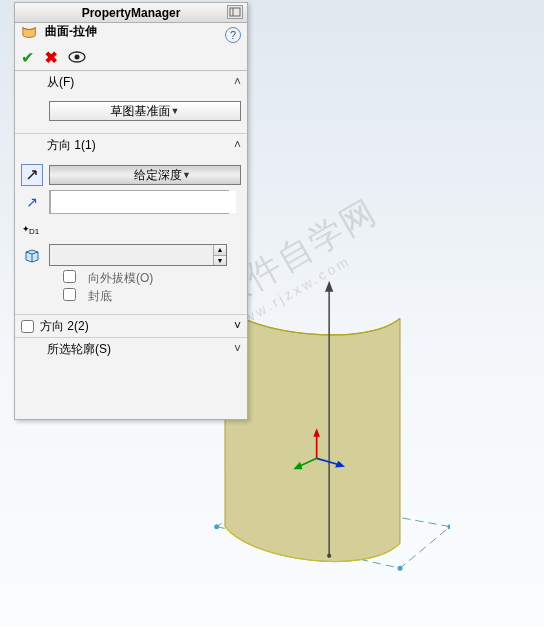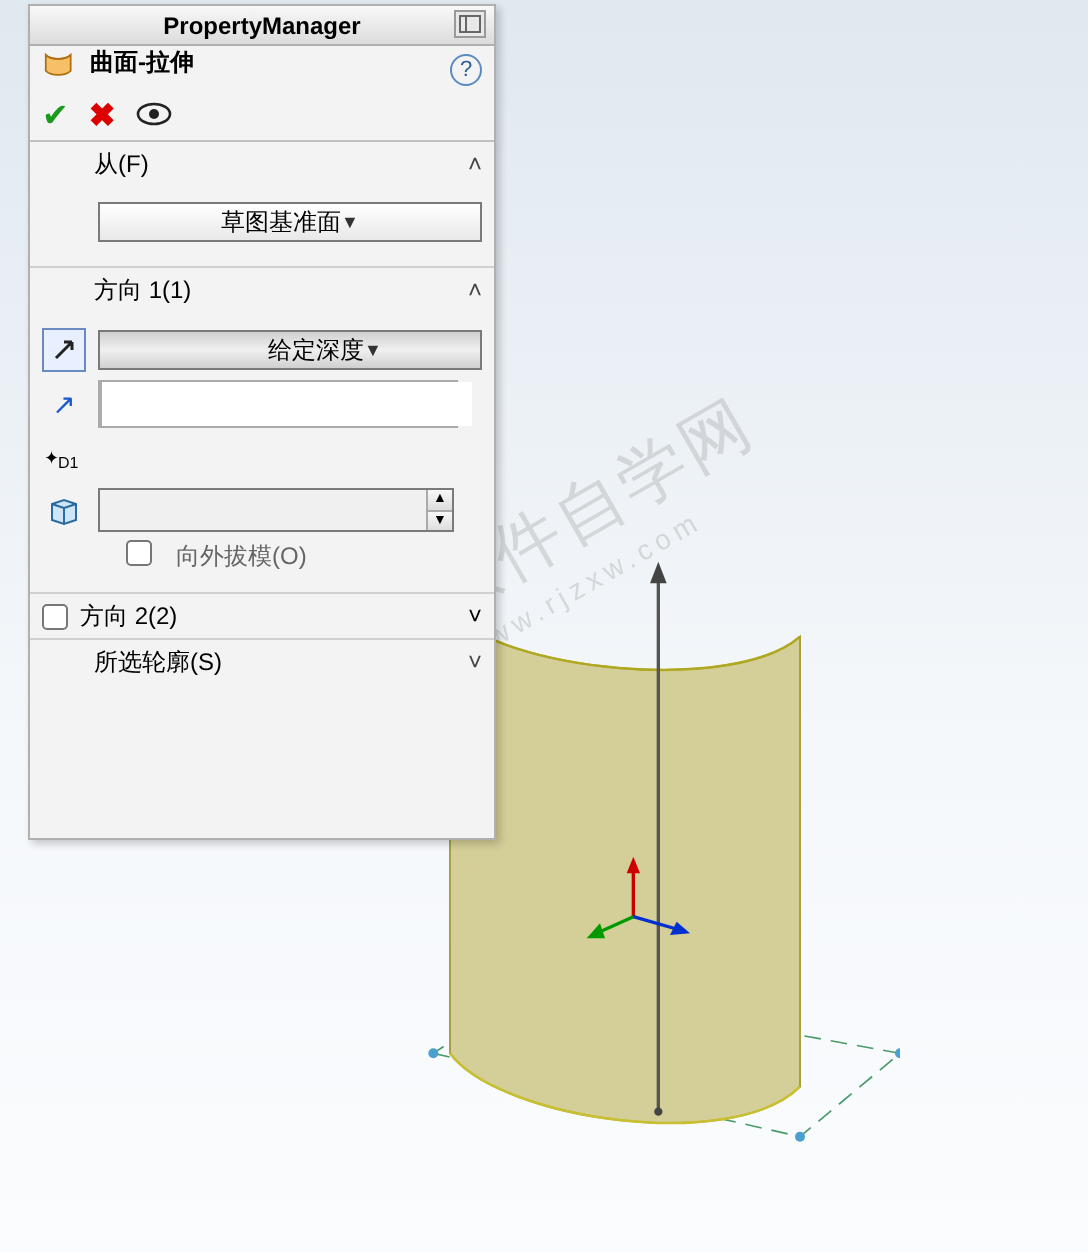--- a/index.html
+++ b/index.html
@@ -338,20 +338,24 @@
           <div class="spin">
             <div>▲</div>
             <div>▼</div>
           </div>
         </div>
       </div>
       <div class="checkbox-row">
         <input type="checkbox" style="">
         <span>向外拔模(O)</span>
       </div>
+      <div class="checkbox-row">
+        <input type="checkbox" style="">
+        <span>封底</span>
+      </div>
     </div>
   </div>
 
   <div class="section">
     <div class="sec2">
       <input type="checkbox" style="">
       <span>方向 2(2)</span>
       <span class="caret" style="margin-left:auto;">˅</span>
     </div>
   </div>

